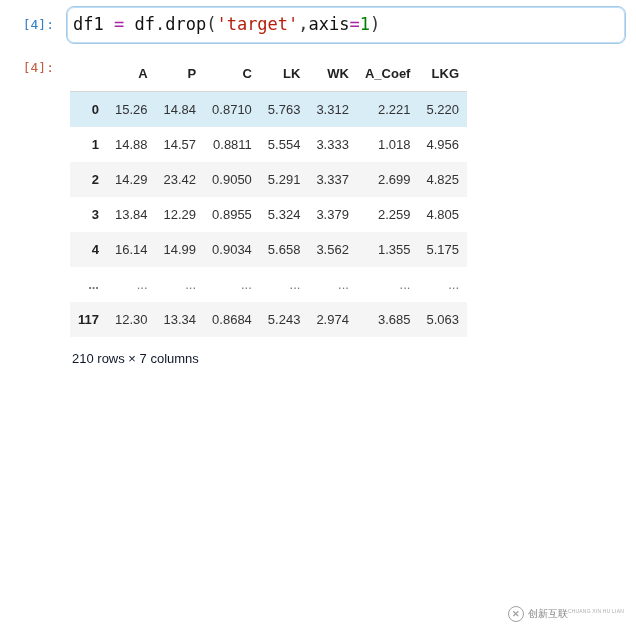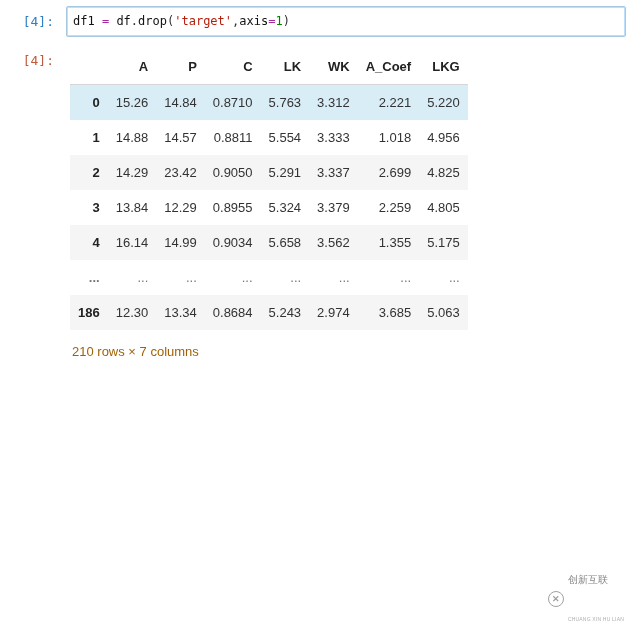--- a/index.html
+++ b/index.html
@@ -25,23 +25,23 @@
       padding-right: 4px;
       min-width: 50px;
       text-align: right;
     }
     .code-cell {
       flex: 1;
       border: 1px solid #a6c8e0;
       background: #fff;
       padding: 6px 6px;
       font-family: "SFMono-Regular", Consolas, Menlo, monospace;
-      font-size: 12px;
+      font-size: 17px;
       line-height: 1.4;
-      border-radius: 2px;
+      border-radius: 8px;
       box-shadow: inset 0 0 0 1px #bddffb;
     }
     .code-cell .id { color: #111; }
     .code-cell .op { color: #a626a4; }
     .code-cell .fn { color: #111; }
     .code-cell .strg { color: #b5200d; }
     .code-cell .num { color: #008000; }
     .code-cell .punc { color: #333; }
 
     .output-area {
@@ -78,21 +78,21 @@
       font-weight: 700;
       color: #222;
     }
     .df tbody tr:nth-child(odd) { background: #f5f5f5; }
     .df tbody tr:nth-child(even) { background: #fff; }
     .df tbody tr.sel { background: #d9edf7; }
     .df .ellipsis td, .df .ellipsis th { color: #777; }
     .df thead th:first-child { background: #fff; }
     .caption {
       margin: 14px 9px 0 72px;
-      color: #a16207;
+      color: #0f172a;
       font-size: 13px;
     }
     .dim-logo {
       position: absolute;
       right: 12px;
       bottom: 12px;
       color: #888;
       font-size: 10px;
       display: flex;
       align-items: center;
@@ -104,23 +104,21 @@
       border: 1.5px solid #888;
       border-radius: 50%;
       display: inline-flex;
       align-items: center;
       justify-content: center;
       font-weight: 700;
       font-size: 9px;
     }
     .dim-logo .txt {
       display: flex;
-      flex-direction: column;
       line-height: 1;
-      gap: 32px;
     }
     .dim-logo .txt .zh { font-size: 10px; color:#666; }
     .dim-logo .txt .en { font-size: 5px; color:#999; letter-spacing:.2px; }
   </style>
 </head>
 <body>
 
 <div class="prompt-area">
   <div class="prompt-label">[4]:</div>
   <div class="code-cell">
@@ -203,21 +201,21 @@
           <th>...</th>
           <td>...</td>
           <td>...</td>
           <td>...</td>
           <td>...</td>
           <td>...</td>
           <td>...</td>
           <td>...</td>
         </tr>
         <tr>
-          <th>186</th>
+          <th>117</th>
           <td>12.30</td>
           <td>13.34</td>
           <td>0.8684</td>
           <td>5.243</td>
           <td>2.974</td>
           <td>3.685</td>
           <td>5.063</td>
         </tr>
       </tbody>
     </table>

